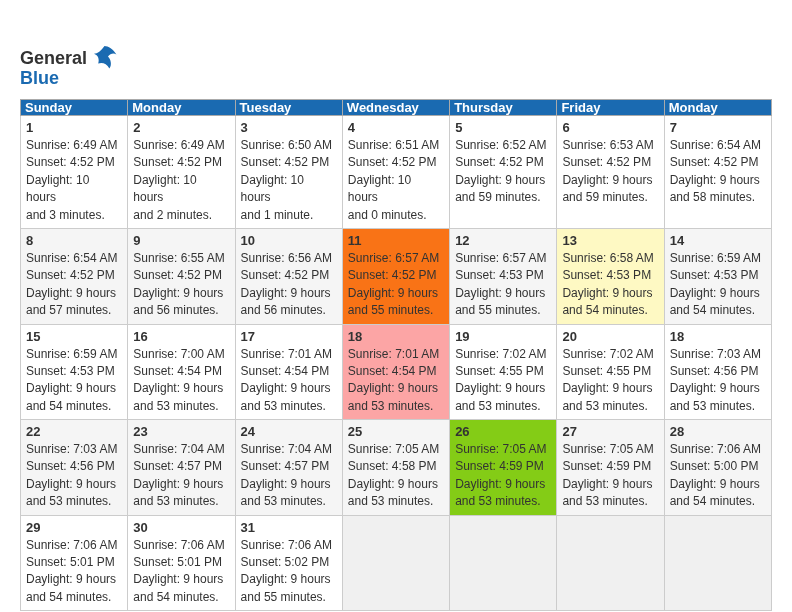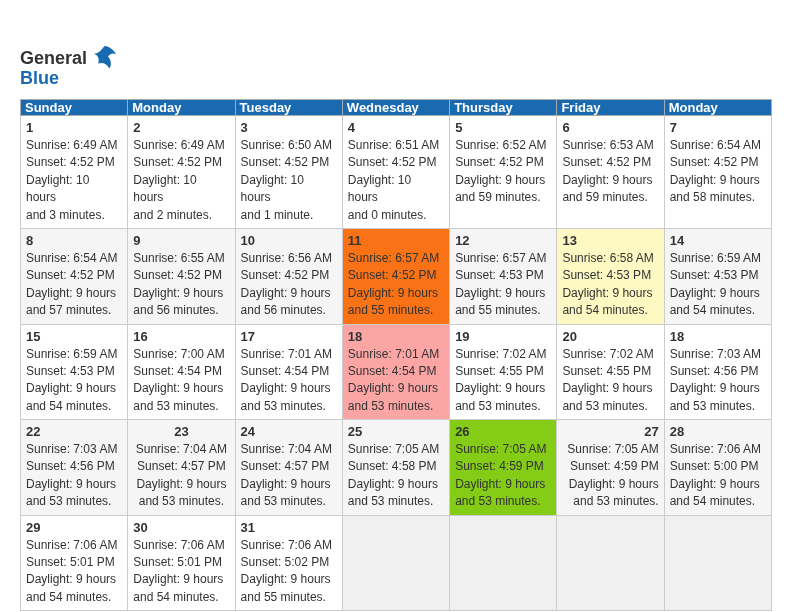--- a/index.html
+++ b/index.html
@@ -198,37 +198,37 @@
         <td style="background: rgb(255, 255, 255);">
           <span class="day-number">18</span>
           <div class="cell-content">Sunrise: 7:03 AM<br>Sunset: 4:56 PM<br>Daylight: 9 hours<br>and 53 minutes.</div>
         </td>
       </tr>
       <tr>
         <td style="background: rgb(245, 245, 245);">
           <span class="day-number">22</span>
           <div class="cell-content">Sunrise: 7:03 AM<br>Sunset: 4:56 PM<br>Daylight: 9 hours<br>and 53 minutes.</div>
         </td>
-        <td style="background: rgb(245, 245, 245); text-align: center;">
+        <td style="background: rgb(245, 245, 245);">
           <span class="day-number">23</span>
           <div class="cell-content">Sunrise: 7:04 AM<br>Sunset: 4:57 PM<br>Daylight: 9 hours<br>and 53 minutes.</div>
         </td>
         <td style="background: rgb(245, 245, 245);">
           <span class="day-number">24</span>
           <div class="cell-content">Sunrise: 7:04 AM<br>Sunset: 4:57 PM<br>Daylight: 9 hours<br>and 53 minutes.</div>
         </td>
         <td style="background: rgb(245, 245, 245);">
           <span class="day-number">25</span>
           <div class="cell-content">Sunrise: 7:05 AM<br>Sunset: 4:58 PM<br>Daylight: 9 hours<br>and 53 minutes.</div>
         </td>
         <td style="background: #84cc16;">
           <span class="day-number">26</span>
           <div class="cell-content">Sunrise: 7:05 AM<br>Sunset: 4:59 PM<br>Daylight: 9 hours<br>and 53 minutes.</div>
         </td>
-        <td style="background: rgb(245, 245, 245); text-align: right;">
+        <td style="background: rgb(245, 245, 245);">
           <span class="day-number">27</span>
           <div class="cell-content">Sunrise: 7:05 AM<br>Sunset: 4:59 PM<br>Daylight: 9 hours<br>and 53 minutes.</div>
         </td>
         <td style="background: rgb(245, 245, 245);">
           <span class="day-number">28</span>
           <div class="cell-content">Sunrise: 7:06 AM<br>Sunset: 5:00 PM<br>Daylight: 9 hours<br>and 54 minutes.</div>
         </td>
       </tr>
       <tr>
         <td style="background: rgb(255, 255, 255); margin-top: 12px;">

